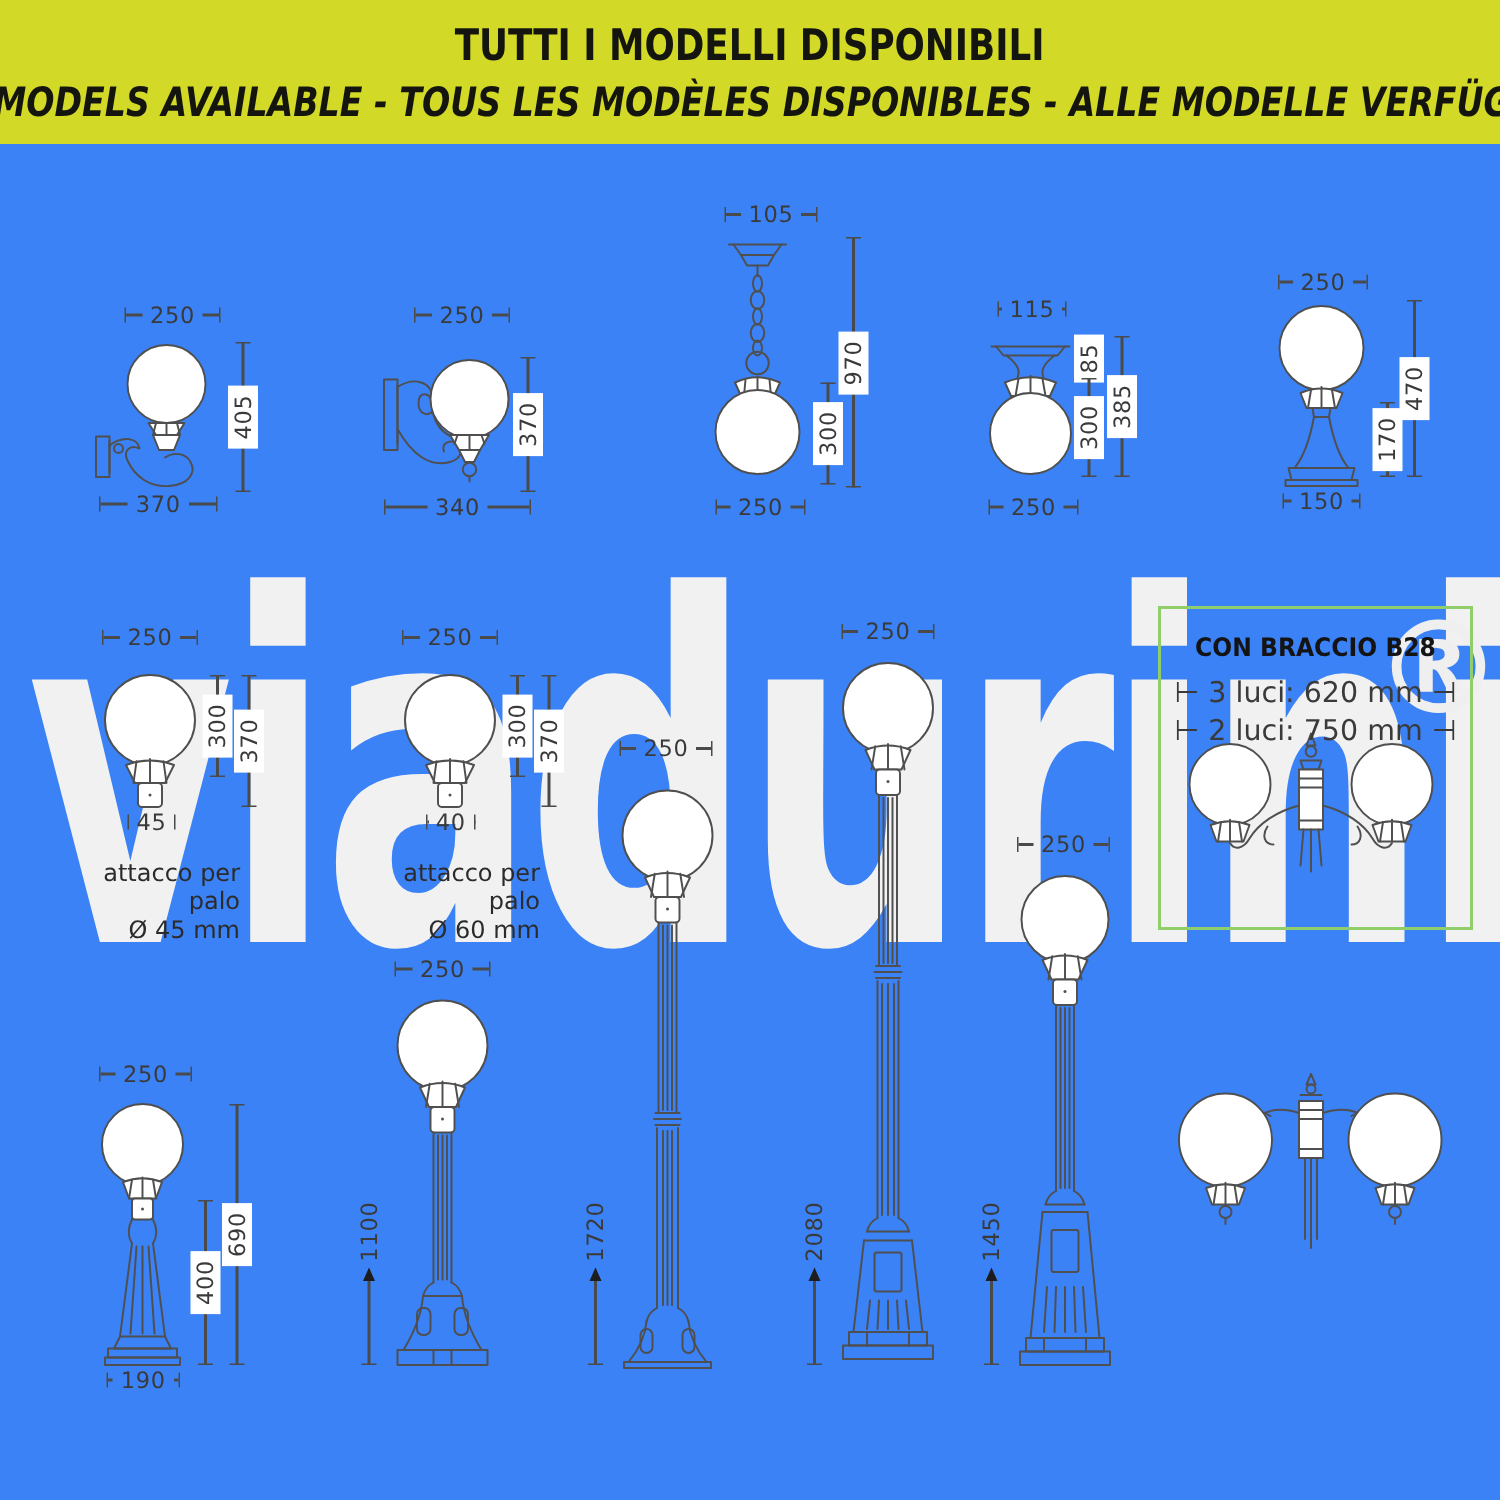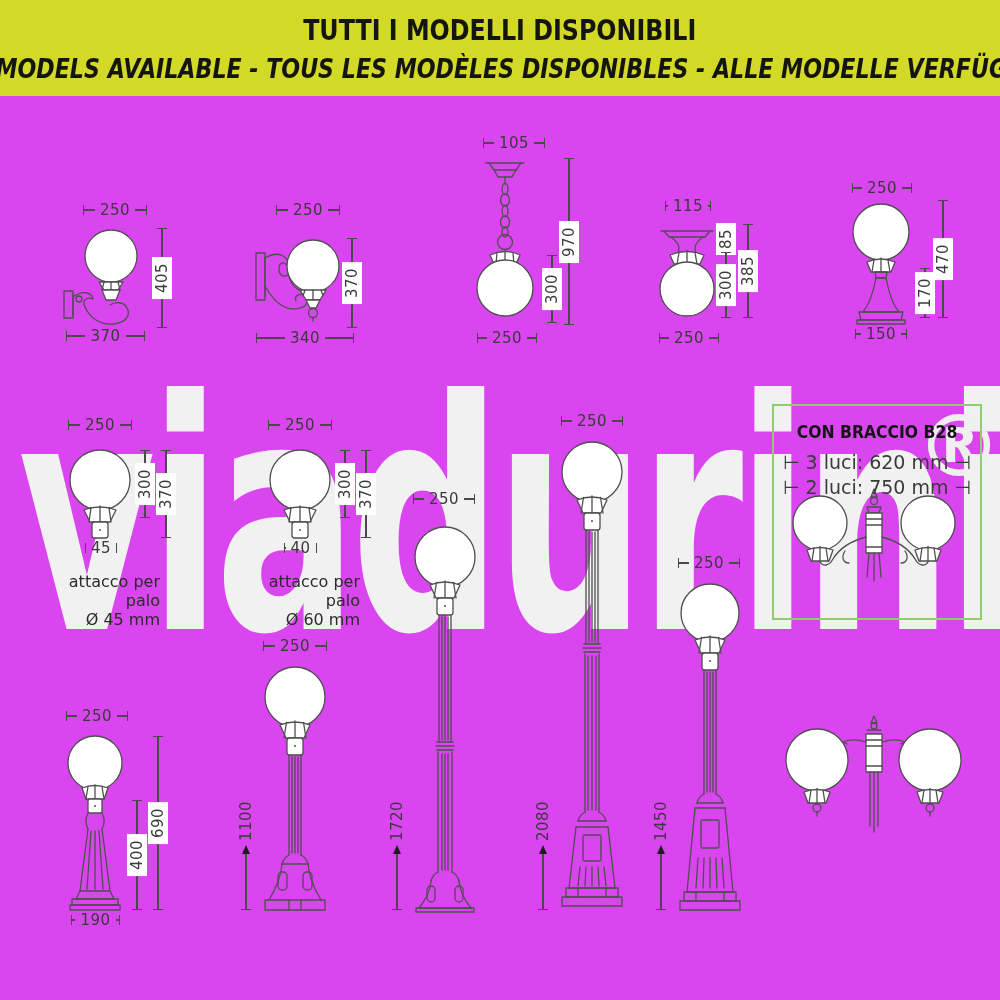--- a/index.html
+++ b/index.html
@@ -1,16 +1,16 @@
 <!DOCTYPE html>
 <html><head>
 <meta charset="utf-8">
 <style>
   html,body{margin:0;padding:0;background:#fff;}
-  .stage{position:relative;width:1000px;height:1000px;background:#d946ef;overflow:hidden;
+  .stage{position:relative;width:1000px;height:1000px;background:#3b82f6;overflow:hidden;
          font-family:"DejaVu Sans",sans-serif;}
 
   
   .header{position:absolute;left:0;top:0;width:1000px;height:96px;background:#d2d926;z-index:3;
           display:flex;flex-direction:column;justify-content:center;align-items:center;}
   .hdr-title{font-size:29px;font-weight:bold;color:#15150f;transform:scaleX(0.82);white-space:nowrap;}
   .hdr-sub{font-size:27px;font-weight:bold;font-style:italic;color:#15150f;transform:scaleX(0.82);
            white-space:nowrap;margin-top:6px;}
 
   

